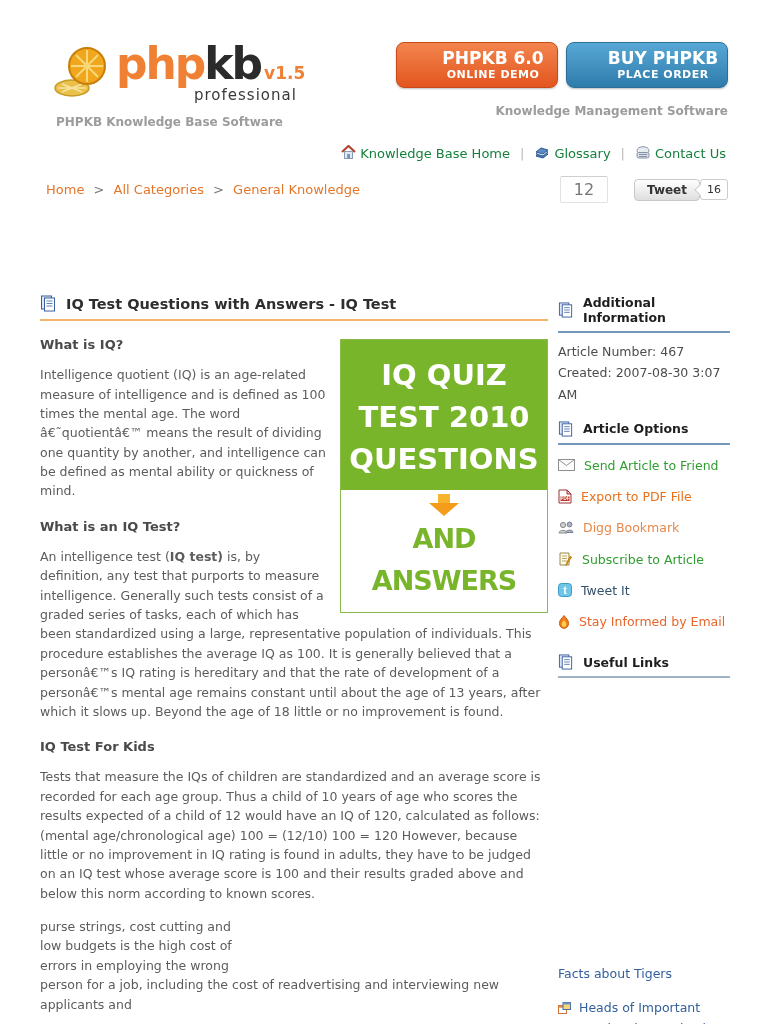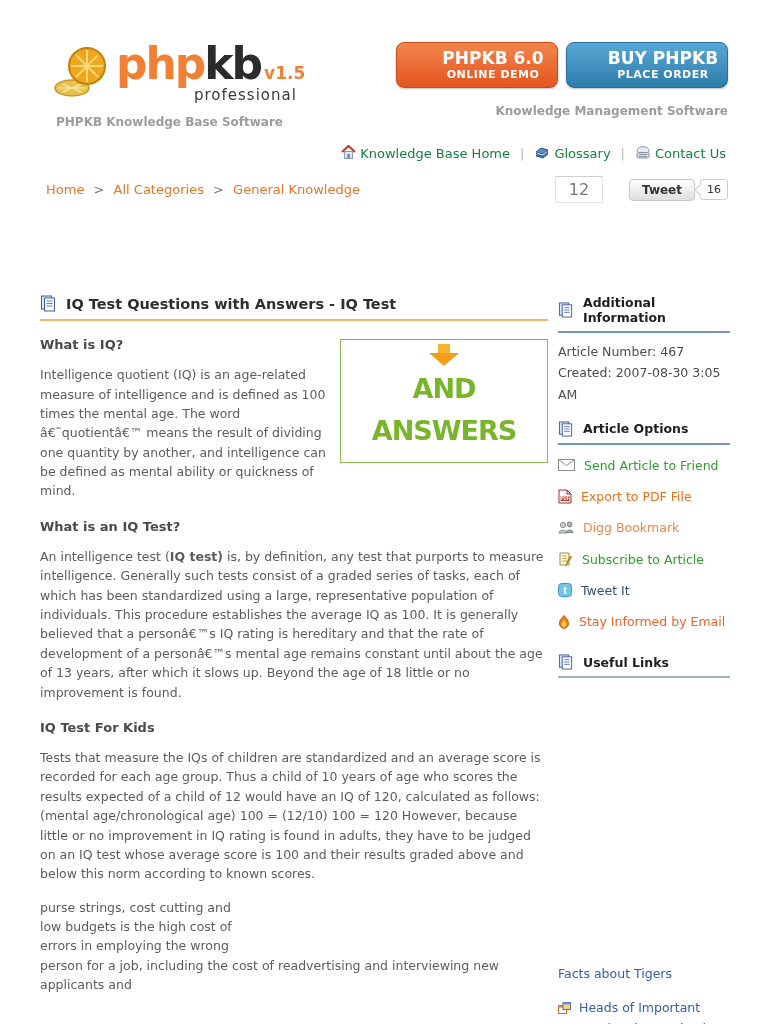--- a/index.html
+++ b/index.html
@@ -35,21 +35,21 @@
   .nav .sep{color:#bbb;margin:0 4px;}
 
   
   .crumb-row{display:flex;justify-content:space-between;align-items:center;padding:14px 40px 0 46px;}
   .crumbs{font-size:13px;color:#888;}
   .crumbs a{color:#e4762a;text-decoration:none;cursor:pointer;}
   .crumbs .sep{color:#777;margin:0 5px;}
   .share{display:flex;align-items:center;gap:26px;}
   .cnt12{width:46px;text-align:center;font-size:16px;color:#777;
          border:1px solid #e2e2e2;border-top:1px solid #cfcfcf;border-radius:2px;padding:3px 0;background:#fff;}
-  .tweet-wrap{display:flex;align-items:center;gap:5px;}
+  .tweet-wrap{display:flex;align-items:center;}
   .tweet-btn{font-size:12px;font-weight:bold;color:#333;padding:3px 12px;
              border:1px solid #c8c8c8;border-radius:4px;background:linear-gradient(#ffffff,#dedede);cursor:pointer;}
   .tweet-cnt{position:relative;font-size:11px;color:#333;border:1px solid #ccc;border-radius:3px;
              padding:3px 6px;background:#fff;}
   .tweet-cnt:before{content:"";position:absolute;left:-5px;top:6px;width:7px;height:7px;
              background:#fff;border-left:1px solid #ccc;border-bottom:1px solid #ccc;transform:rotate(45deg);}
 
   .blank-band{height:92px;}
 
   
@@ -216,20 +216,25 @@
                 <line x1="6.5" y1="8.5" x2="12.5" y2="8.5"></line>
                 <line x1="6.5" y1="11" x2="12.5" y2="11"></line>
               </g>
             </svg>
         </span>
         <span class="t">IQ Test Questions with Answers - IQ Test</span>
       </div>
 
       <div class="content">
         <div class="banner">
+          <div class="top">
+            <div>IQ QUIZ</div>
+            <div>TEST 2010</div>
+            <div>QUESTIONS</div>
+          </div>
           <div class="bottom">
             <div class="arrow">
               <div class="stem"></div>
                 <div class="head"></div>
             </div>
             <div class="ans">AND ANSWERS</div>
           </div>
         </div>
 
         <h3>What is IQ?</h3>
@@ -261,21 +266,21 @@
                   <line x1="6.5" y1="6" x2="12.5" y2="6"></line>
                   <line x1="6.5" y1="8.5" x2="12.5" y2="8.5"></line>
                   <line x1="6.5" y1="11" x2="12.5" y2="11"></line>
                 </g>
               </svg>
           </span>
           <span class="t">Additional Information</span>
         </div>
         <div class="sb-body">
           <div>Article Number: 467</div>
-          <div>Created: 2007-08-30 3:05 AM</div>
+          <div>Created: 2007-08-30 3:07 AM</div>
         </div>
       </div>
 
       <div class="sb-section">
         <div class="sb-head">
           <span>
             <svg width="16" height="16" viewBox="0 0 17 17">
                 <rect x="1.5" y="1" width="10" height="13" fill="#dde6f5" stroke="#3a5f9f"></rect>
                 <rect x="4.5" y="3" width="10" height="13" fill="#ffffff" stroke="#3a5f9f"></rect>
                 <g stroke="#5d7fb5">

